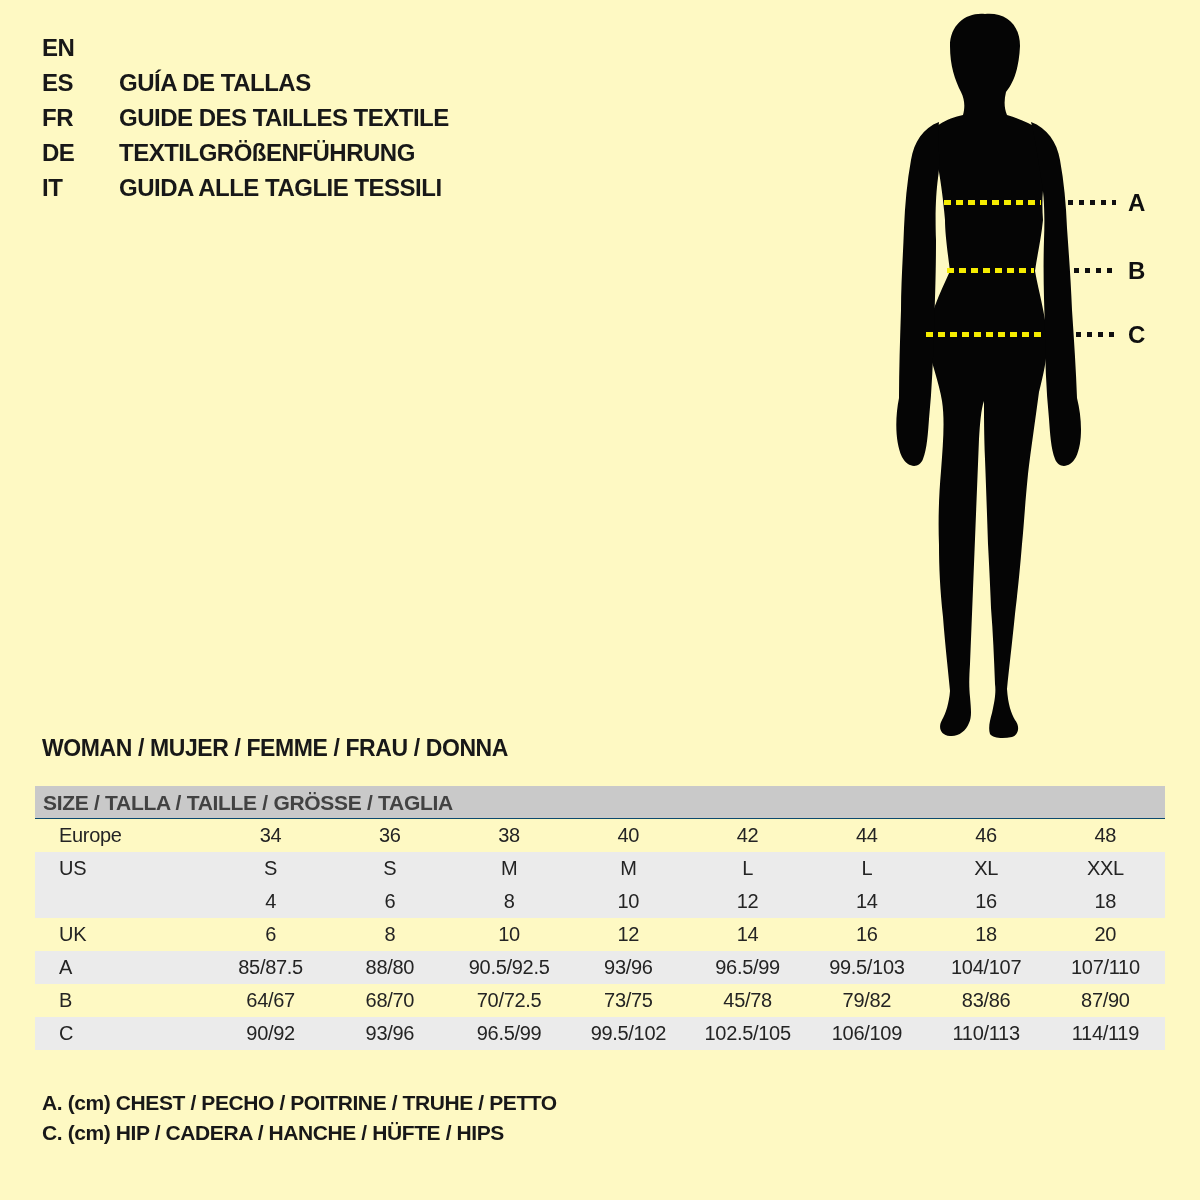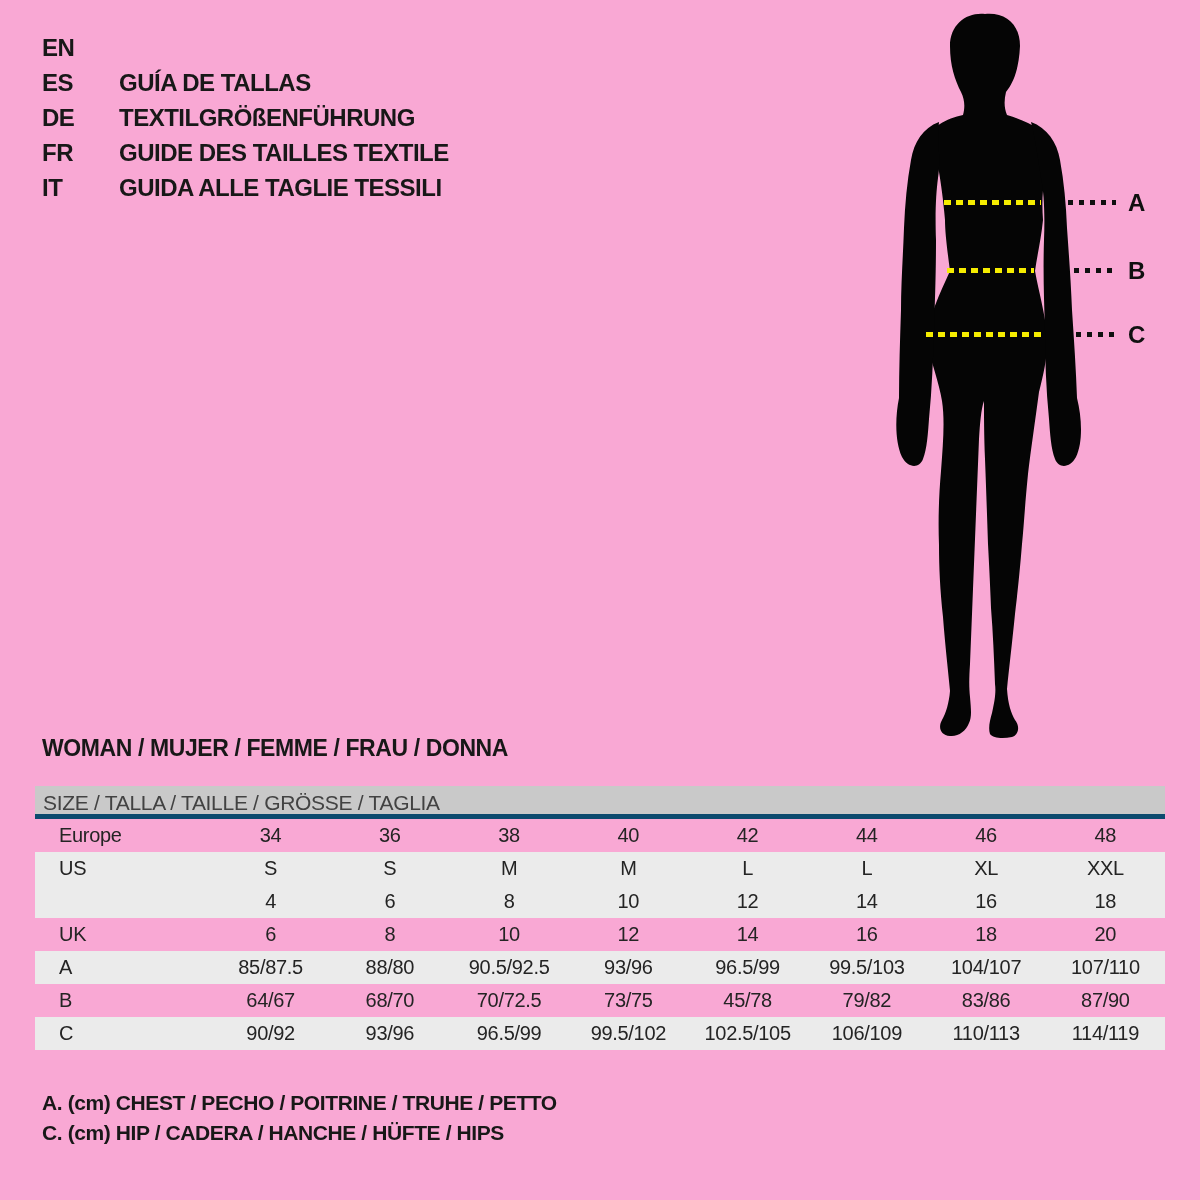--- a/index.html
+++ b/index.html
@@ -1,17 +1,17 @@
 <!DOCTYPE html>
 <html><head>
 <meta charset="utf-8">
 <style>
   html,body { margin:0; padding:0; background:#ffffff; }
   .canvas {
-    position:relative; width:1200px; height:1200px; background:#f9a8d4;
+    position:relative; width:1200px; height:1200px; background:#fef9c3;
     font-family:"Liberation Sans", sans-serif; color:#1a1a1a; overflow:hidden;
   }
 
   
   .lang-list { position:absolute; left:42px; top:30px; }
   .lang-row { display:flex; height:35px; align-items:center; }
   .lang-code {
     width:77px; font-weight:bold; font-size:24px; letter-spacing:-0.5px;
     color:#181818;
   }
@@ -45,22 +45,22 @@
   
   .section-title {
     position:absolute; left:42px; top:735px; font-weight:bold; font-size:23px;
     letter-spacing:-0.4px; color:#181818; white-space:nowrap;
   }
 
   
   .size-table { position:absolute; left:35px; top:786px; width:1130px; }
   .thead {
     height:33px; line-height:33px; background:#c9c9c9; color:#424242;
-    font-weight:normal; font-size:21px; letter-spacing:-0.3px; padding-left:8px;
-    box-sizing:border-box; border-bottom:5px solid #0c4a6e;
+    font-weight:bold; font-size:21px; letter-spacing:-0.3px; padding-left:8px;
+    box-sizing:border-box; border-bottom:1px solid #0c4a6e;
   }
   .trow { display:flex; height:33px; line-height:33px; font-size:20px; color:#242424; }
   .trow.shaded { background:#ebebeb; }
   .tcell { flex:1; text-align:center; letter-spacing:-0.3px; }
   .tlabel { flex:0 0 160px; text-align:left; padding-left:8px; box-sizing:border-box;margin-left:16px; }
 
   
   .legend { position:absolute; left:42px; top:1088px; }
   .legend-line {
     font-weight:bold; font-size:21px; line-height:30px; letter-spacing:-0.4px;
@@ -74,26 +74,26 @@
 
   <div class="lang-list">
     <div class="lang-row">
       <span class="lang-code">EN</span>
     </div>
     <div class="lang-row">
       <span class="lang-code">ES</span>
       <span class="lang-label">GUÍA DE TALLAS</span>
     </div>
     <div class="lang-row">
+      <span class="lang-code">FR</span>
+      <span class="lang-label">GUIDE DES TAILLES TEXTILE</span>
+    </div>
+    <div class="lang-row">
       <span class="lang-code">DE</span>
       <span class="lang-label">TEXTILGRÖßENFÜHRUNG</span>
-    </div>
-    <div class="lang-row">
-      <span class="lang-code">FR</span>
-      <span class="lang-label">GUIDE DES TAILLES TEXTILE</span>
     </div>
     <div class="lang-row">
       <span class="lang-code">IT</span>
       <span class="lang-label">GUIDA ALLE TAGLIE TESSILI</span>
     </div>
   </div>
 
   <svg class="figure" viewBox="0 0 200 735" xmlns="http://www.w3.org/2000/svg" aria-hidden="true">
 
     <path d="

